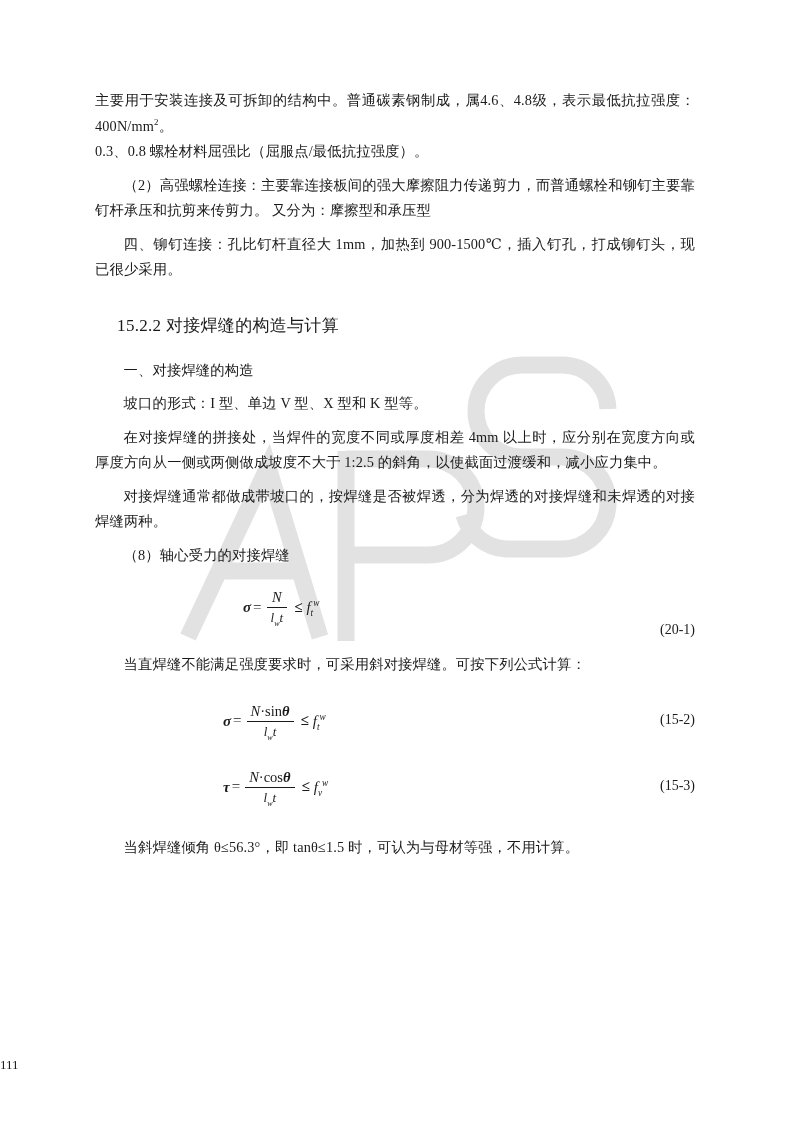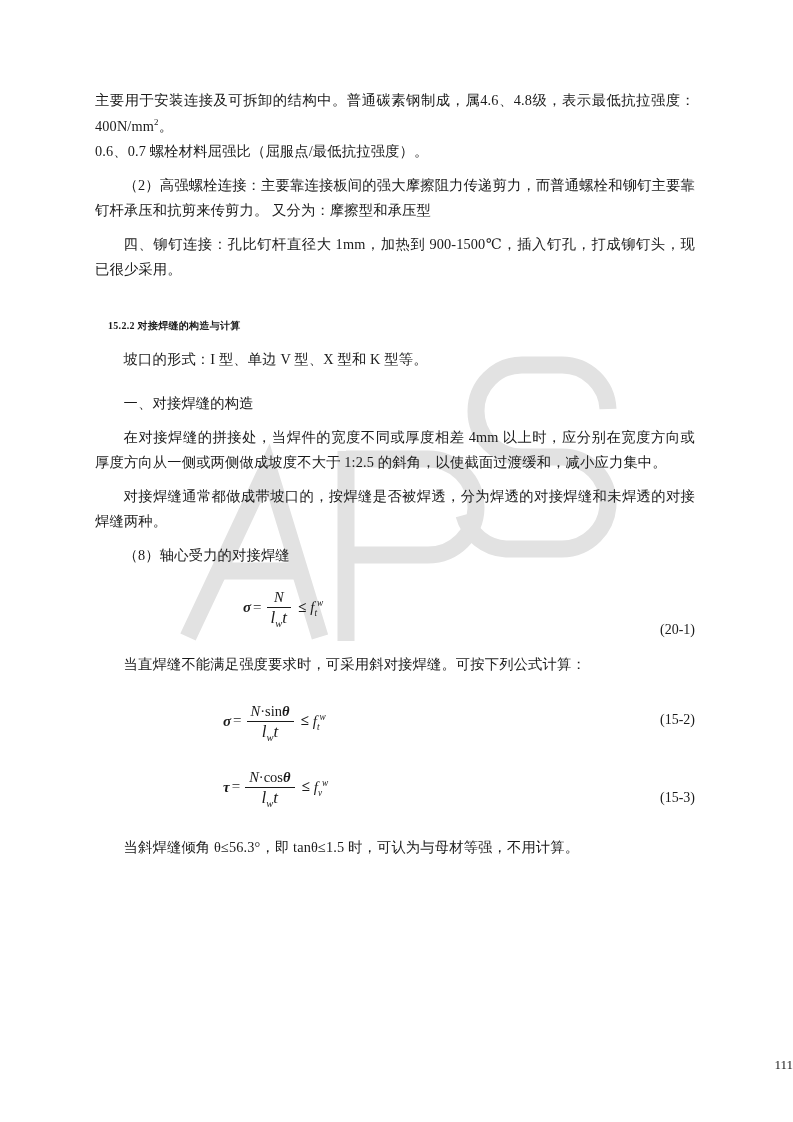--- a/index.html
+++ b/index.html
@@ -51,22 +51,22 @@
     text-align: justify;
     text-justify: inter-ideograph;
     letter-spacing: 0.15px;
   }
   p.indent { text-indent: 2em; }
   p.gap-sm { margin-top: 8px; }
   p.gap-md { margin-top: 19px; }
 
   h2.heading {
     margin: 30px 0 0 0;
-    font-size: 10px;
-    font-weight: bold;
+    font-size: 17px;
+    font-weight: normal;
     line-height: 26px;
     text-indent: 1.3em;
     letter-spacing: 0.3px;
   }
 
   sup.sup { font-size: 0.62em; vertical-align: super; line-height: 0; }
   sub.sub { font-size: 0.62em; vertical-align: sub; line-height: 0; }
 
   
   .eq-row {
@@ -91,21 +91,21 @@
   .eq-row.e3 .eq-body { left: 128px; }
 
   .eq-num {
     position: absolute;
     right: 0;
     font-size: 14px;
     font-family: "Liberation Serif", "DejaVu Serif", serif;
   }
   .eq-row.e1 .eq-num { top: 32px; }
   .eq-row.e2 .eq-num { top: 8px; text-align: center; }
-  .eq-row.e3 .eq-num { top: 20px; }
+  .eq-row.e3 .eq-num { top: 8px; }
 
   .mvar { font-style: italic; font-family: "Liberation Serif", serif; }
   .mbold { font-weight: bold; font-style: italic; }
   .mop { font-style: normal; padding: 0 2px; }
 
   .frac {
     display: inline-block;
     vertical-align: middle;
     text-align: center;
     margin: 0 3px;
@@ -115,32 +115,32 @@
   .frac .num {
     display: block;
     padding: 0 4px 1px 4px;
     border-bottom: 1.3px solid #1a1a1a;
     font-size: 14.5px;
     line-height: 17px;
   }
   .frac .den {
     display: block;
     padding: 1px 4px 0 4px;
-    font-size: 17px;
+    font-size: 13px;
     line-height: 17px;
   }
   .rel { padding: 0 4px; font-weight: bold; }
 
   
   .page-number {
     position: absolute;
     left: 0;
     top: 1057px;
     width: 793px;
-    text-align: right;
+    text-align: left;
     font-size: 13px;
     font-family: "Liberation Serif", "DejaVu Serif", serif;
     z-index: 3;
   }
 </style>
 </head>
 <body>
 
 <div id="watermark">
   <svg viewBox="0 0 470 290" xmlns="http://www.w3.org/2000/svg">
@@ -153,31 +153,31 @@
       <path d="M 176 104 L 258 104 A 48 48 0 0 1 258 200 L 176 200"></path>
 
       <path d="M 438 54 A 46 46 0 0 0 392 10 L 352 10 A 46 46 0 0 0 352 102 L 392 102 A 46 46 0 0 1 392 194 L 336 194 A 46 46 0 0 1 294 160"></path>
     </g>
   </svg>
 </div>
 
 <div class="page">
   <div class="content">
 
-    <p class="para"><span>主要用于安装连接及可拆卸的结构中。普通碳素钢制成，属4.6、4.8级，表示最低抗拉强度：400N/mm</span><sup class="sup">2</sup><span>。</span><br><span>0.6、0.7 螺栓材料屈强比（屈服点/最低抗拉强度）。</span></p>
+    <p class="para"><span>主要用于安装连接及可拆卸的结构中。普通碳素钢制成，属4.6、4.8级，表示最低抗拉强度：400N/mm</span><sup class="sup">2</sup><span>。</span><br><span>0.3、0.8 螺栓材料屈强比（屈服点/最低抗拉强度）。</span></p>
 
     <p class="para indent gap-sm">（2）高强螺栓连接：主要靠连接板间的强大摩擦阻力传递剪力，而普通螺栓和铆钉主要靠钉杆承压和抗剪来传剪力。 又分为：摩擦型和承压型</p>
 
     <p class="para indent gap-sm">四、铆钉连接：孔比钉杆直径大 1mm，加热到 900-1500℃，插入钉孔，打成铆钉头，现已很少采用。</p>
 
     <h2 class="heading">15.2.2 对接焊缝的构造与计算</h2>
 
+    <p class="para indent gap-md">一、对接焊缝的构造</p>
+
     <p class="para indent gap-sm">坡口的形式：I 型、单边 V 型、X 型和 K 型等。</p>
-
-    <p class="para indent gap-md">一、对接焊缝的构造</p>
 
     <p class="para indent gap-sm">在对接焊缝的拼接处，当焊件的宽度不同或厚度相差 4mm 以上时，应分别在宽度方向或厚度方向从一侧或两侧做成坡度不大于 1:2.5 的斜角，以使截面过渡缓和，减小应力集中。</p>
 
 
     <p class="para indent gap-sm">对接焊缝通常都做成带坡口的，按焊缝是否被焊透，分为焊透的对接焊缝和未焊透的对接焊缝两种。</p>
 
     <p class="para indent gap-sm">（8）轴心受力的对接焊缝</p>
 
 
     <div class="eq-row e1">

